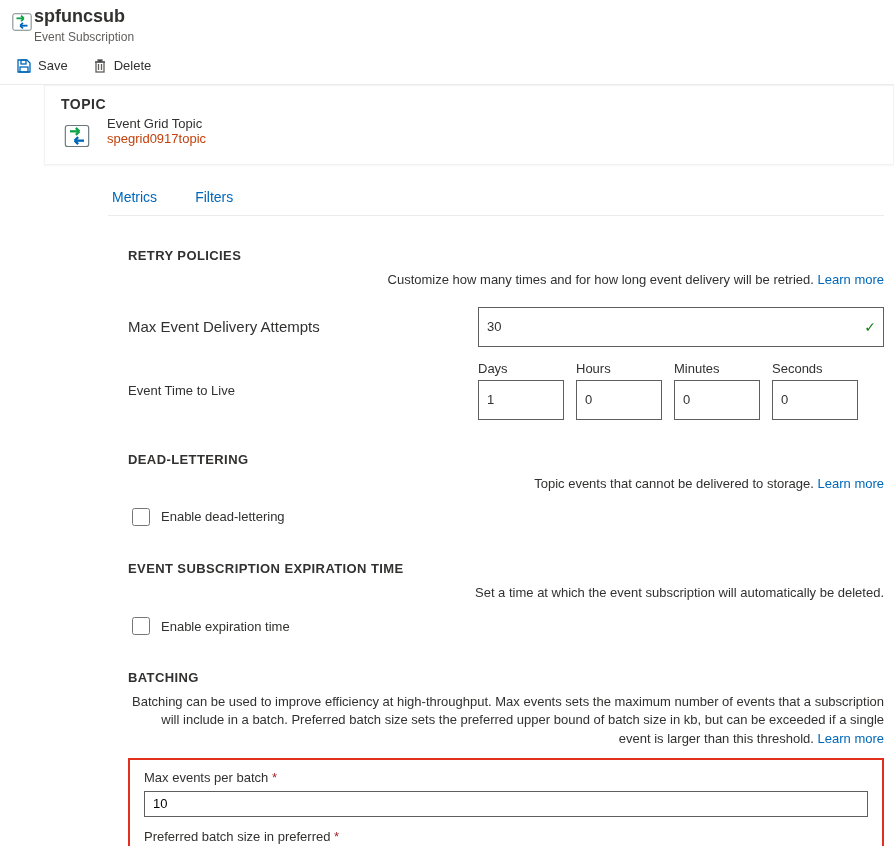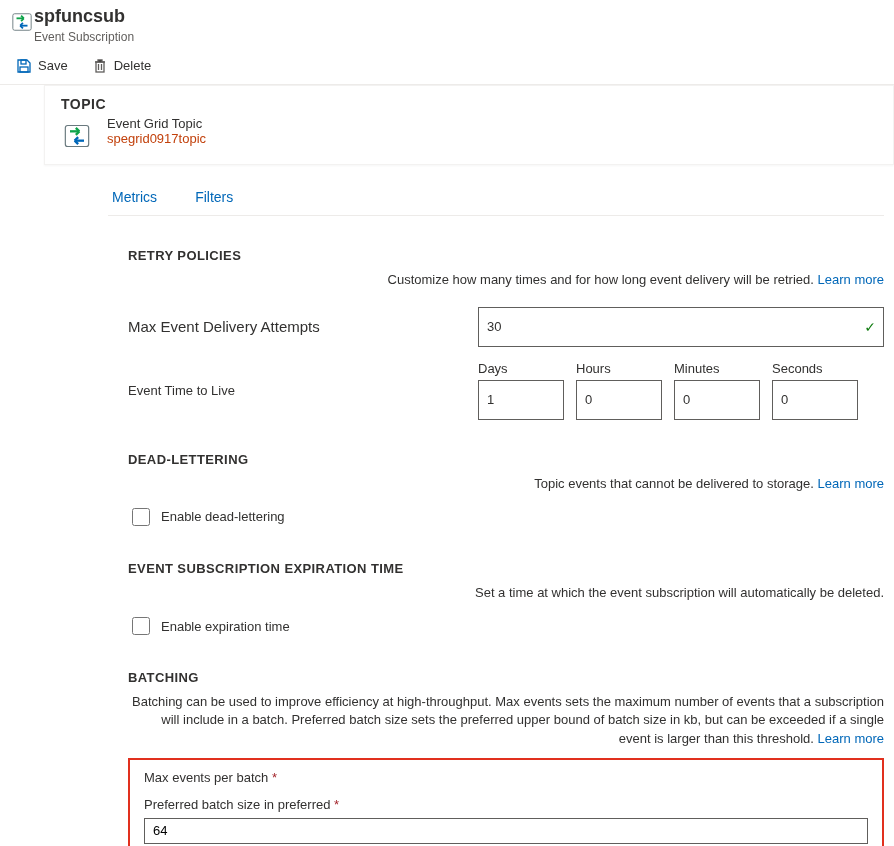--- a/index.html
+++ b/index.html
@@ -338,20 +338,21 @@
     <div class="section-desc">
       <span>Batching can be used to improve efficiency at high-throughput. Max events sets the maximum number of events that a subscription will include in a batch. Preferred batch size sets the preferred upper bound of batch size in kb, but can be exceeded if a single event is larger than this threshold.</span>
       <a href="#" class="learn-more">Learn more</a>
     </div>
 
     <div class="batch-box">
       <div class="form-group">
         <label class="form-label">
           <span>Max events per batch</span> <span class="req">*</span>
         </label>
+        <input type="text" class="full-input" value="10" style="">
       </div>
       <div class="form-group" style="margin-bottom:0;">
         <label class="form-label">
           <span>Preferred batch size in preferred</span> <span class="req">*</span>
         </label>
         <input type="text" class="full-input" value="64" style="">
       </div>
     </div>
   </div>
 

